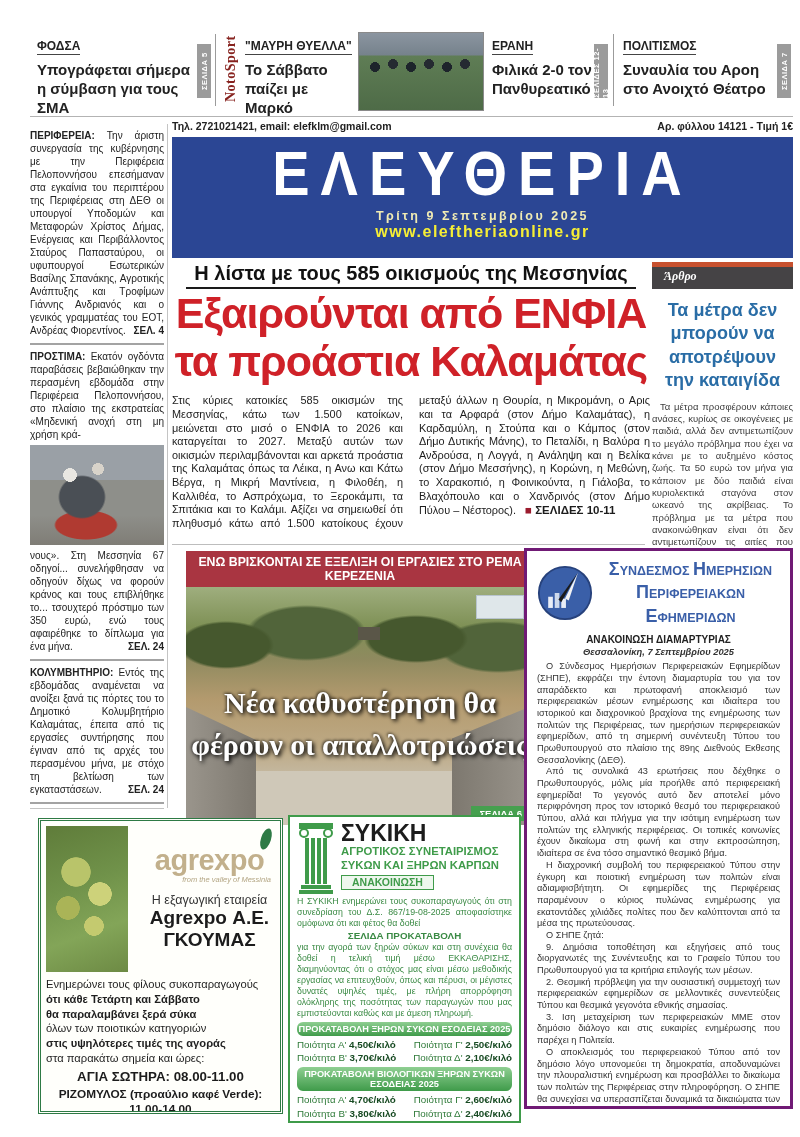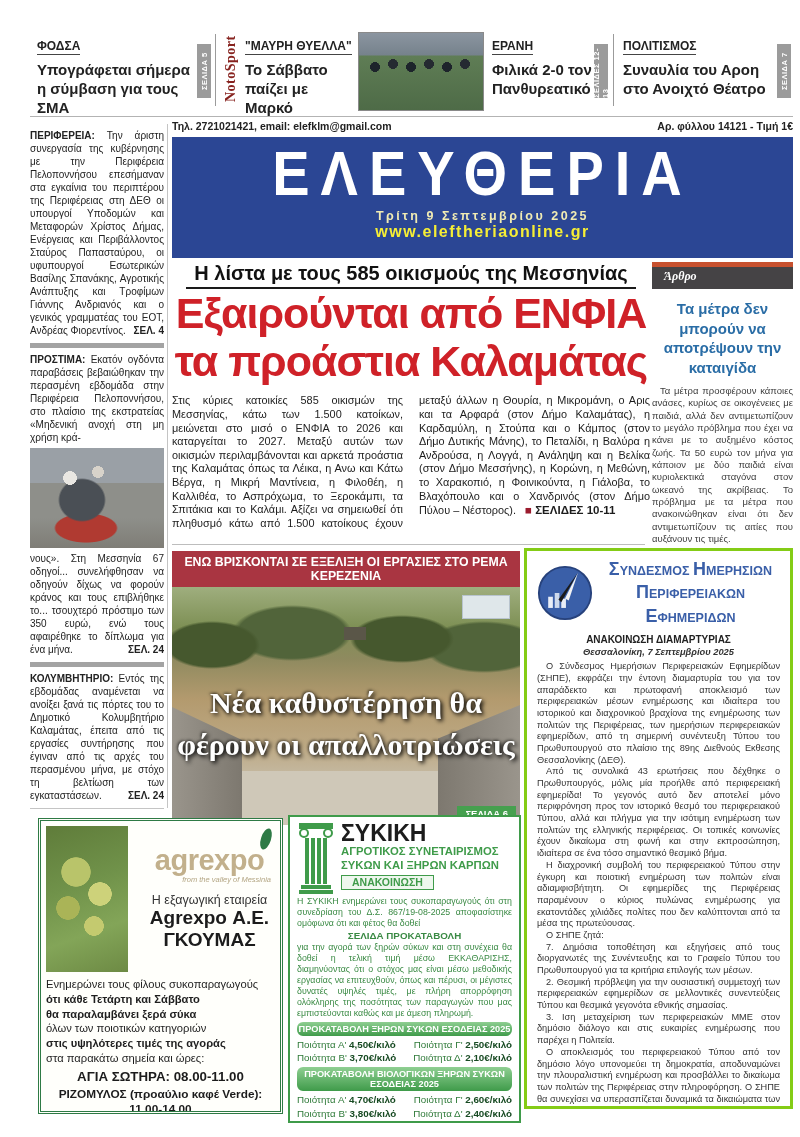--- a/index.html
+++ b/index.html
@@ -25,21 +25,21 @@
       radial-gradient(circle 5px at 34px 31px,#252a31 98%,transparent),
       radial-gradient(circle 5px at 52px 34px,#1d242b 98%,transparent),
       radial-gradient(circle 5px at 70px 31px,#252a31 98%,transparent),
       radial-gradient(circle 5px at 88px 34px,#1d242b 98%,transparent),
       radial-gradient(circle 5px at 106px 31px,#252a31 98%,transparent),
       linear-gradient(180deg,#8b95a0 0,#76828c 22px,#5f7d55 23px,#4e6b47 100%)}
   .hr-top{position:absolute;left:30px;top:116px;width:763px;height:1px;background:#b3b3b3}
 
   
   .sidebar{position:absolute;left:30px;top:124px;width:134px;height:684px;overflow:hidden}
-  .sideitem{border-top:5px solid #a3a3a3;padding:5px 0 6px;font-size:10px;line-height:1.3;
+  .sideitem{border-top:2px solid #a3a3a3;padding:5px 0 6px;font-size:10px;line-height:1.3;
         text-align:justify;color:#222}
   .sideitem:first-child{border-top:none}
   .lead{font-weight:bold}
   .spage{font-weight:bold;float:right}
   .sphoto{width:134px;height:100px;margin:4px 0;
     background-image:
       radial-gradient(circle 7px at 40px 30px,#e9e7e2 97%,transparent),
       radial-gradient(circle 6px at 68px 24px,#d8d3ca 97%,transparent),
       radial-gradient(ellipse 24px 22px at 52px 52px,#4a4f55 92%,transparent),
       radial-gradient(ellipse 32px 15px at 56px 80px,#b03a31 94%,transparent),
@@ -66,28 +66,28 @@
         font-size:10.9px;line-height:1.25;text-align:justify;color:#1c1c1c}
   .spref{font-weight:bold;font-size:11.5px;margin-left:6px;white-space:nowrap}
   .sq{color:#9b1b2e}
   .hr2{position:absolute;left:172px;top:544px;width:473px;height:1px;background:#bdbdbd}
 
   
   .arthro{position:absolute;left:652px;top:262px;width:141px}
   .a-head{background:#454345;border-top:5px solid #c7512f;color:#fff;
         font-family:"Liberation Serif",serif;font-style:italic;font-weight:bold;
         font-size:12px;padding:2px 0 5px 12px}
-  .a-title{color:#2a6da6;font-weight:bold;font-size:15px;line-height:1.3;text-align:center;
+  .a-title{color:#2a6da6;font-weight:bold;font-size:18px;line-height:1.3;text-align:center;
         margin:10px 2px 8px}
   .a-body{font-size:9.5px;line-height:1.3;text-align:justify;color:#3d3d3d;text-indent:8px}
   .a-page{border-top:1px solid #999;margin-top:6px;padding-top:3px;text-align:right;
         font-weight:bold;font-style:italic;font-size:11.5px;color:#222}
 
   
-  .photoband{position:absolute;left:172px;top:551px;width:348px}
+  .photoband{position:absolute;left:186px;top:551px;width:348px}
   .pb-banner{background:#a93541;color:#fff;font-weight:bold;font-size:12.3px;
         text-align:center;padding:4px 2px}
   .pb-photo{position:relative;height:238px;overflow:hidden;
     background-image:
       radial-gradient(ellipse 48px 24px at 40px 58px,#46582e 90%,transparent),
       radial-gradient(ellipse 60px 28px at 120px 46px,#51643a 90%,transparent),
       radial-gradient(ellipse 52px 24px at 230px 52px,#46582e 90%,transparent),
       radial-gradient(ellipse 60px 26px at 312px 60px,#51643a 90%,transparent),
       linear-gradient(180deg,#9fae7e 0,#7e9055 40px,#8f8a5f 72px,#b39a6e 112px,
                       #bda984 160px,#c9c2b2 205px,#b7b0a2 238px)}
@@ -102,21 +102,21 @@
   .sign{position:absolute;right:10px;top:8px;width:46px;height:22px;background:#dfe7ea;
         border:1px solid #b8c4ce}
   .pb-cap{position:absolute;left:0;right:0;top:95px;text-align:center;color:#fff;
         font-family:"Liberation Serif",serif;font-weight:bold;font-size:30px;line-height:1.4;
         text-shadow:2px 2px 4px rgba(0,0,0,.95),-1px -1px 3px rgba(0,0,0,.6)}
   .pb-badge{position:absolute;right:4px;bottom:4px;background:#46a04f;color:#fff;
         font-size:9.5px;font-weight:bold;padding:2px 8px}
 
   
   .union{position:absolute;left:524px;top:548px;width:269px;height:561px;box-sizing:border-box;
-        border:3px solid #84cc16;background:#fff;padding:7px 10px;overflow:hidden}
+        border:3px solid #701a75;background:#fff;padding:7px 10px;overflow:hidden}
   .u-top{display:flex;gap:8px;align-items:center}
   .u-h{flex:1;color:#3a5fa8;font-weight:bold;text-align:center;font-size:12.5px;line-height:1.3}
   .u-h .big{font-size:18px}
   .u-subject{text-align:center;font-weight:bold;font-size:10px;margin-top:6px;color:#222}
   .u-date{text-align:center;font-style:italic;font-weight:bold;font-size:9.3px;
         margin:2px 0 4px;color:#333}
   .u-p{font-size:9.2px;line-height:1.27;text-align:justify;color:#333;text-indent:9px;margin:0}
 
   
   .agrexpo{position:absolute;left:38px;top:818px;width:245px;height:296px;box-sizing:border-box;
@@ -273,21 +273,21 @@
         <div><span class="big">Σ</span><span>ΥΝΔΕΣΜΟΣ </span><span class="big">Η</span><span>ΜΕΡΗΣΙΩΝ</span></div>
         <div><span class="big">Π</span><span>ΕΡΙΦΕΡΕΙΑΚΩΝ </span><span class="big">Ε</span><span>ΦΗΜΕΡΙΔΩΝ</span></div>
       </div>
     </div>
     <div class="u-subject">ΑΝΑΚΟΙΝΩΣΗ ΔΙΑΜΑΡΤΥΡΙΑΣ</div>
     <div class="u-date">Θεσσαλονίκη, 7 Σεπτεμβρίου 2025</div>
     <p class="u-p">Ο Σύνδεσμος Ημερήσιων Περιφερειακών Εφημερίδων (ΣΗΠΕ), εκφράζει την έντονη διαμαρτυρία του για τον απαράδεκτο και πρωτοφανή αποκλεισμό των περιφερειακών μέσων ενημέρωσης και ιδιαίτερα του ιστορικού και διαχρονικού βραχίονα της ενημέρωσης των πολιτών της Περιφέρειας, των ημερήσιων περιφερειακών εφημερίδων, από τη σημερινή συνέντευξη Τύπου του Πρωθυπουργού στο πλαίσιο της 89ης Διεθνούς Εκθεσης Θεσσαλονίκης (ΔΕΘ).</p>
     <p class="u-p">Από τις συνολικά 43 ερωτήσεις που δέχθηκε ο Πρωθυπουργός, μόλις μία προήλθε από περιφερειακή εφημερίδα! Το γεγονός αυτό δεν αποτελεί μόνο περιφρόνηση προς τον ιστορικό θεσμό του περιφερειακού Τύπου, αλλά και πλήγμα για την ισότιμη ενημέρωση των πολιτών της ελληνικής περιφέρειας. Οι τοπικές κοινωνίες έχουν δικαίωμα στη φωνή και στην εκπροσώπηση, ιδιαίτερα σε ένα τόσο σημαντικό θεσμικό βήμα.</p>
     <p class="u-p">Η διαχρονική συμβολή του περιφερειακού Τύπου στην έγκυρη και ποιοτική ενημέρωση των πολιτών είναι αδιαμφισβήτητη. Οι εφημερίδες της Περιφέρειας παραμένουν ο κύριος πυλώνας ενημέρωσης για εκατοντάδες χιλιάδες πολίτες που δεν καλύπτονται από τα μέσα της πρωτεύουσας.</p>
     <p class="u-p">Ο ΣΗΠΕ ζητά:</p>
-    <p class="u-p">7. Δημόσια τοποθέτηση και εξηγήσεις από τους διοργανωτές της Συνέντευξης και το Γραφείο Τύπου του Πρωθυπουργού για τα κριτήρια επιλογής των μέσων.</p>
+    <p class="u-p">9. Δημόσια τοποθέτηση και εξηγήσεις από τους διοργανωτές της Συνέντευξης και το Γραφείο Τύπου του Πρωθυπουργού για τα κριτήρια επιλογής των μέσων.</p>
     <p class="u-p">2. Θεσμική πρόβλεψη για την ουσιαστική συμμετοχή των περιφερειακών εφημερίδων σε μελλοντικές συνεντεύξεις Τύπου και θεσμικά γεγονότα εθνικής σημασίας.</p>
     <p class="u-p">3. Ιση μεταχείριση των περιφερειακών ΜΜΕ στον δημόσιο διάλογο και στις ευκαιρίες ενημέρωσης που παρέχει η Πολιτεία.</p>
     <p class="u-p">Ο αποκλεισμός του περιφερειακού Τύπου από τον δημόσιο λόγο υπονομεύει τη δημοκρατία, αποδυναμώνει την πλουραλιστική ενημέρωση και προσβάλλει το δικαίωμα των πολιτών της Περιφέρειας στην πληροφόρηση. Ο ΣΗΠΕ θα συνεχίσει να υπερασπίζεται δυναμικά τα δικαιώματα των μελών του και την αναγκαία παρουσία του περιφερειακού Τύπου στο κέντρο των εξελίξεων.</p>
 
   </div>
 
   <div class="agrexpo">
     <div class="ag-top">
       <div class="figs"></div>
       <div class="ag-right">

